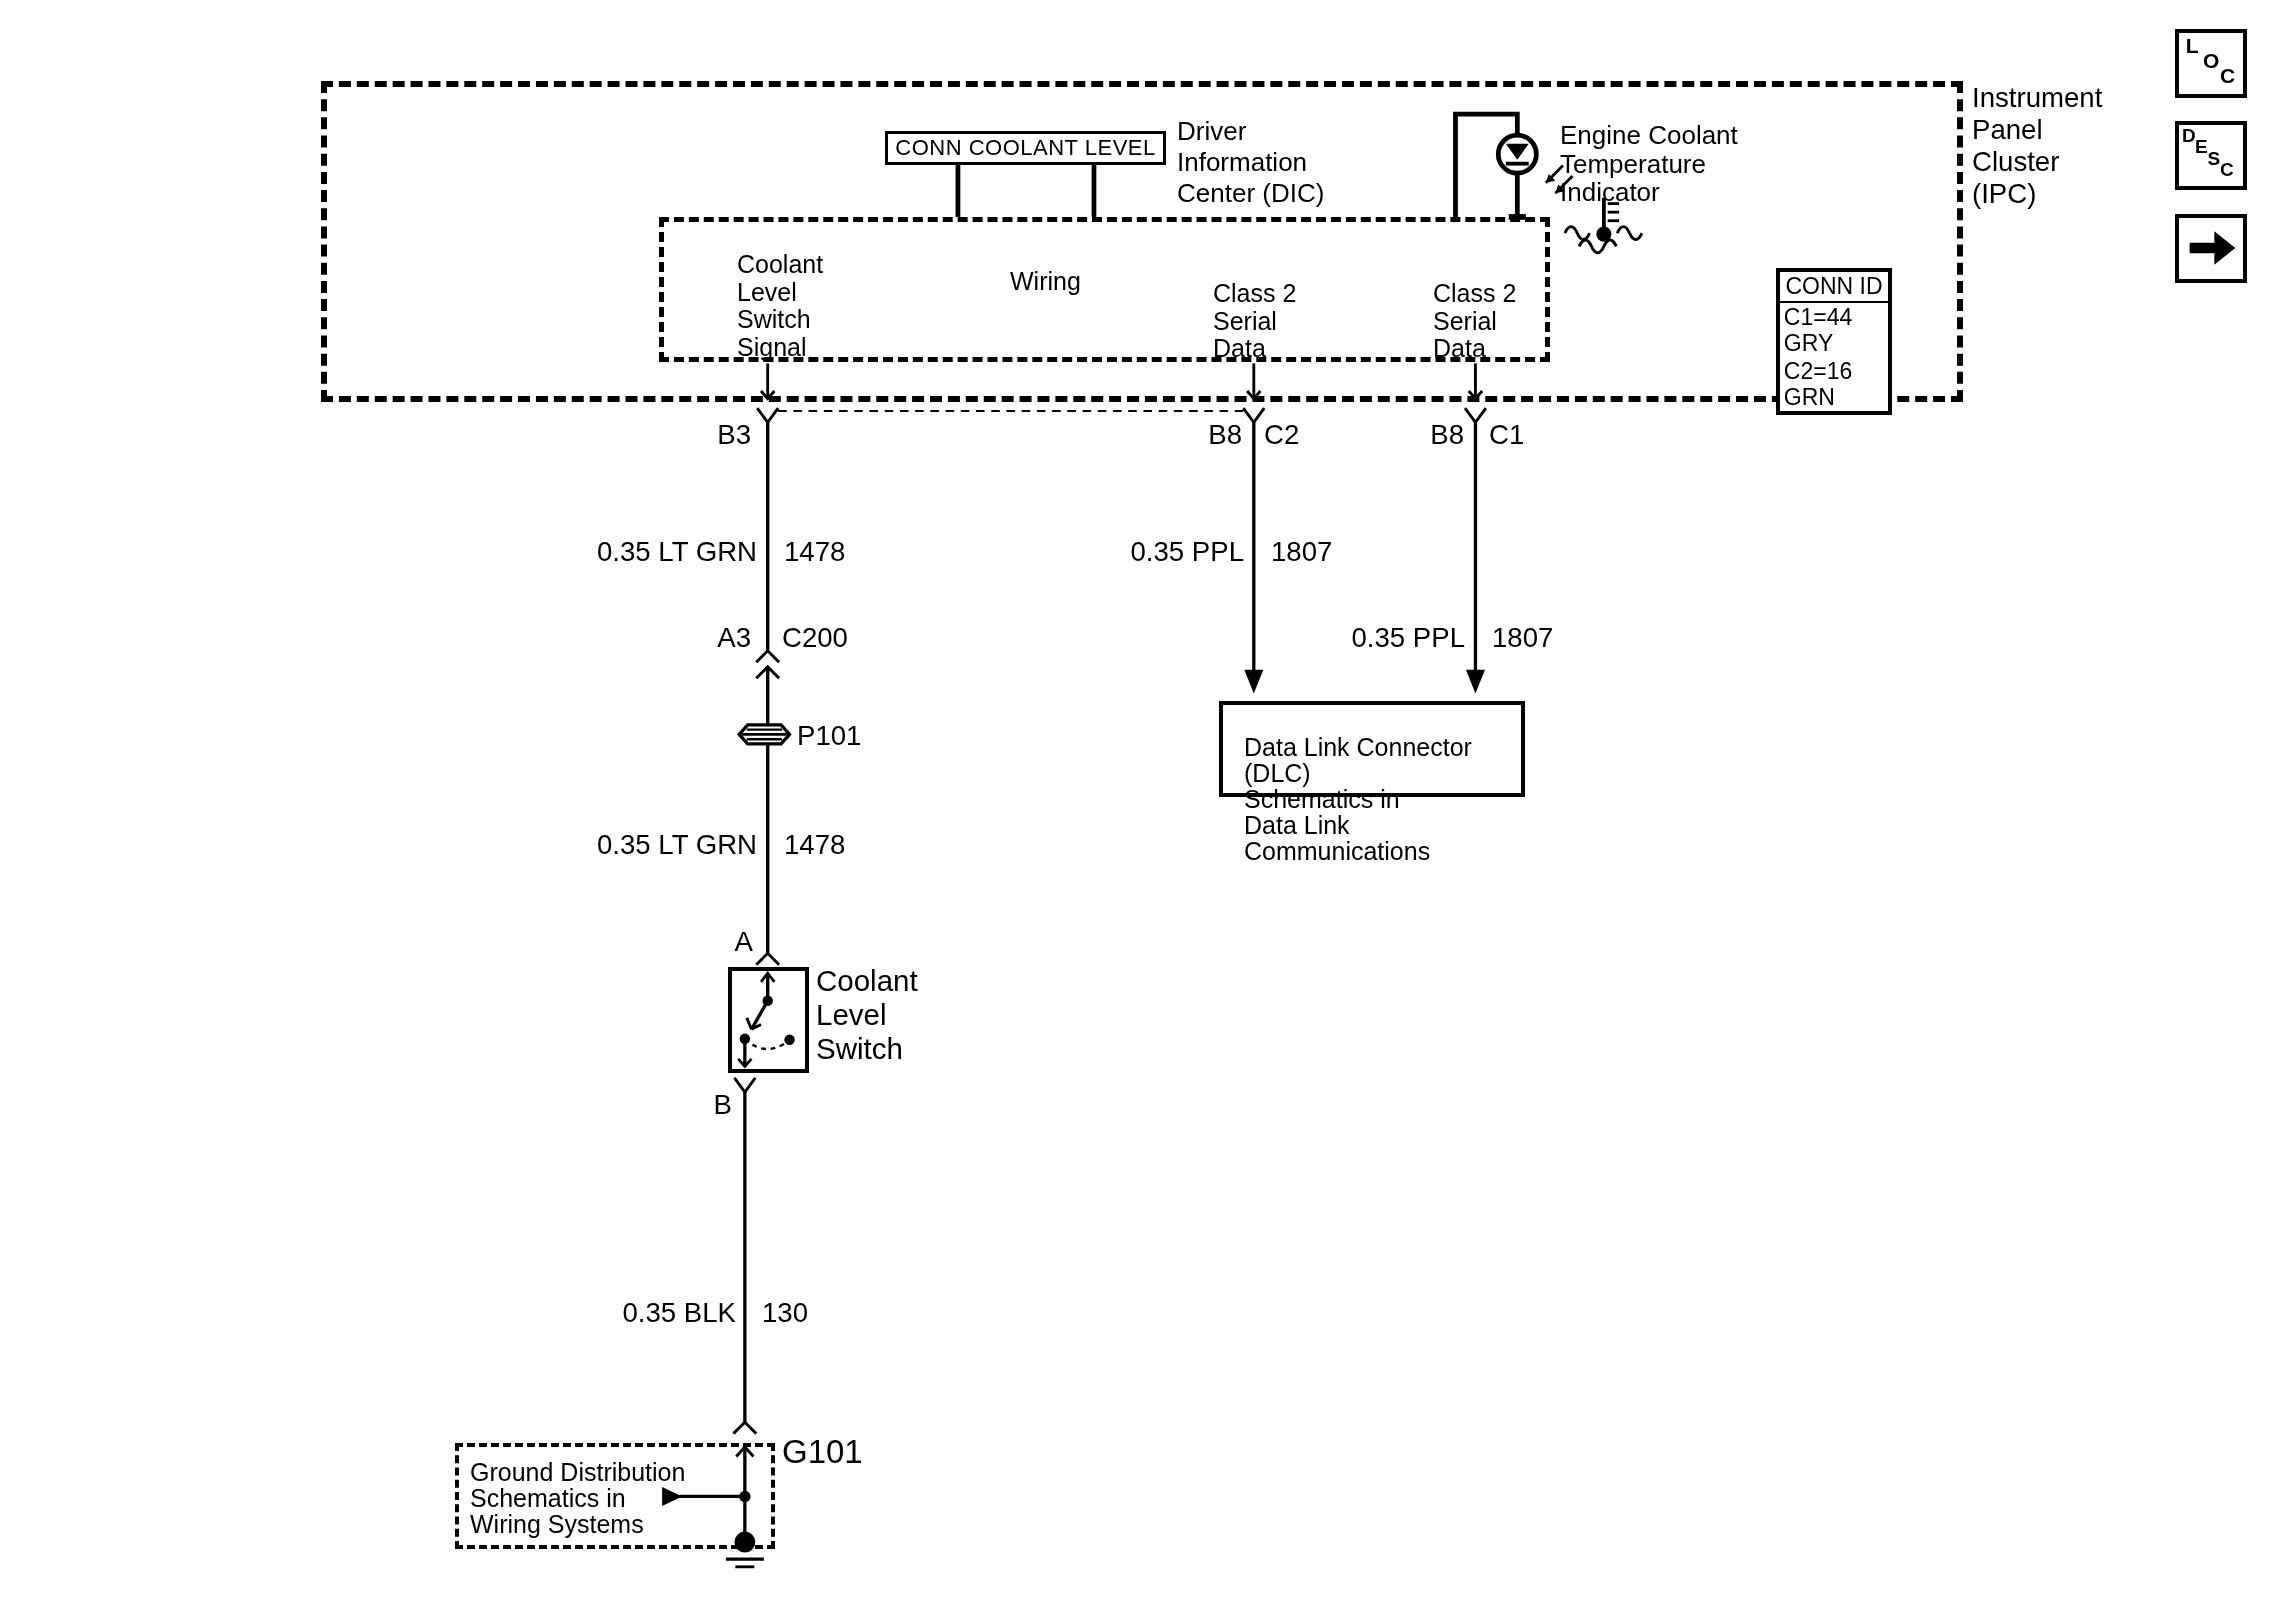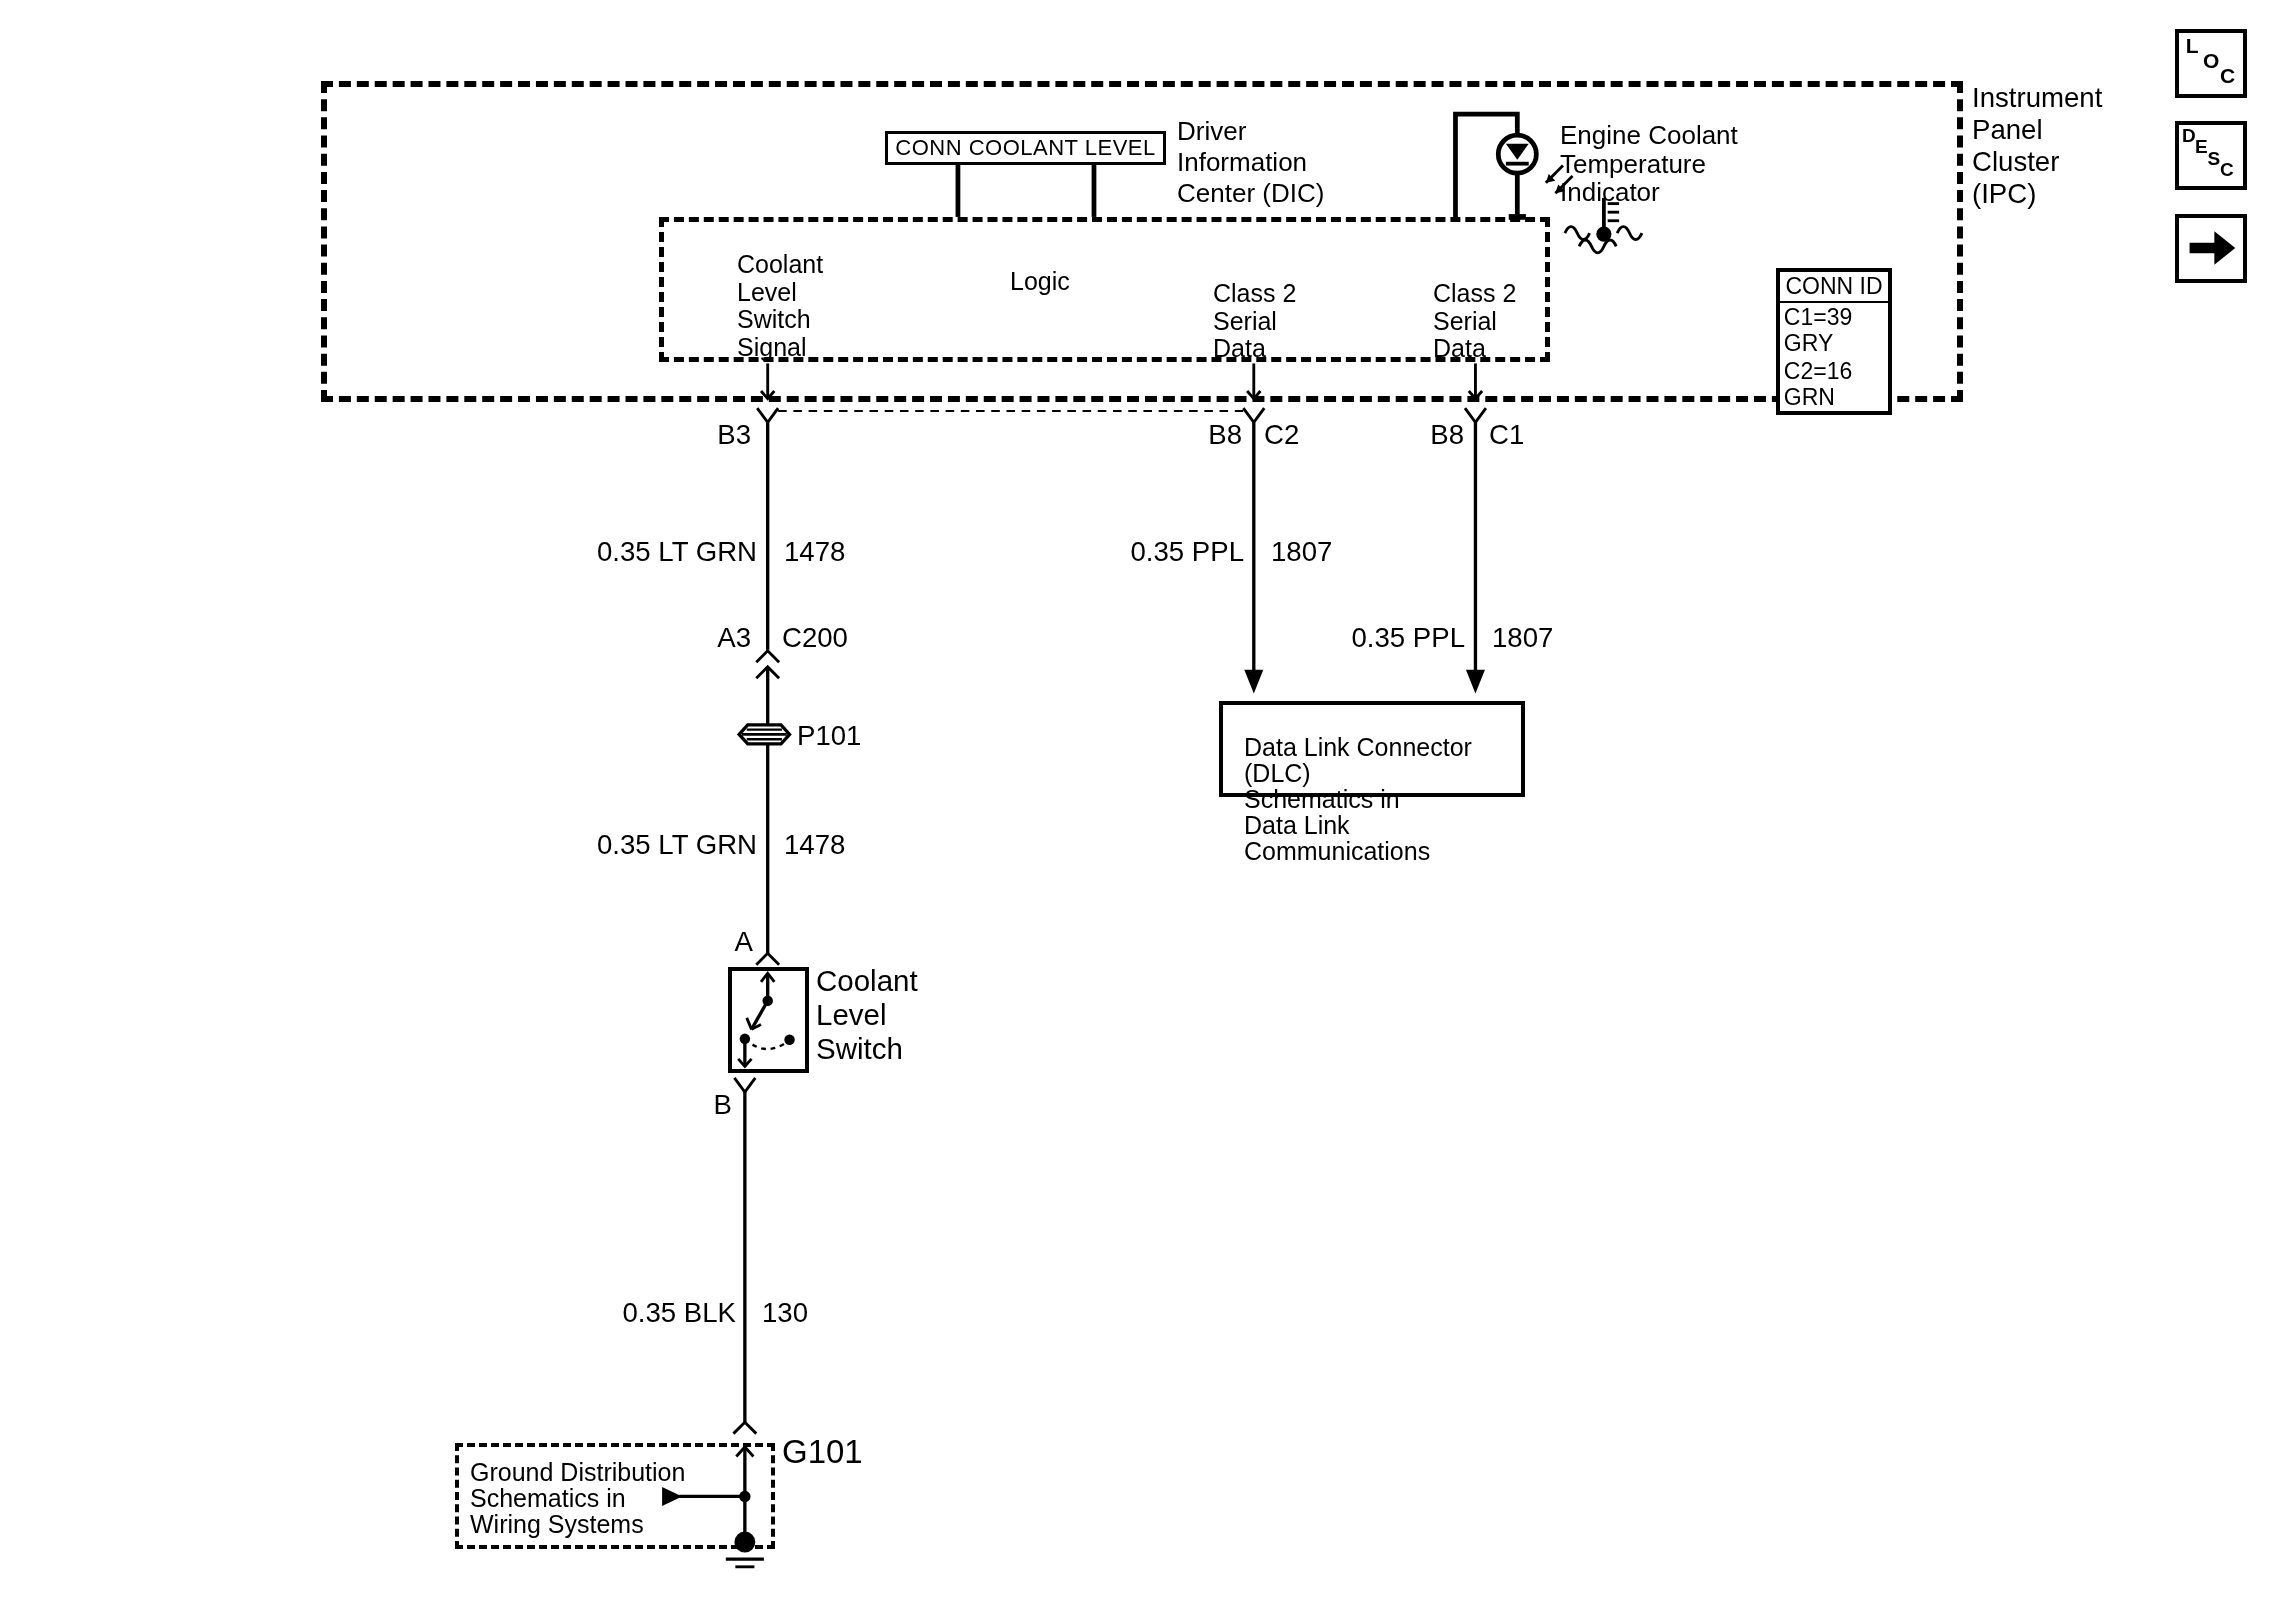--- a/index.html
+++ b/index.html
@@ -152,31 +152,31 @@
 
   <div class="lbl f29" style="left:1972px;top:82px;line-height:32px;">Instrument
 Panel
 Cluster
 (IPC)</div>
 
   <div class="lbl f26" style="left:737px;top:251px;">Coolant
 Level
 Switch
 Signal</div>
-  <div class="lbl f26" style="left:1010px;top:268px;">Logic</div>
+  <div class="lbl f26" style="left:1010px;top:268px;">Wiring</div>
   <div class="lbl f26" style="left:1213px;top:280px;">Class 2
 Serial
 Data</div>
   <div class="lbl f26" style="left:1433px;top:280px;">Class 2
 Serial
 Data</div>
 
   <div class="connid">
     <div class="hd">CONN ID</div>
-    <div class="row">C1=39 GRY</div>
+    <div class="row">C1=44 GRY</div>
     <div class="row">C2=16 GRN</div>
   </div>
 
   <div class="lbl f29 r" style="left:666px;top:419px;width:85px;">B3</div>
   <div class="lbl f29 r" style="left:1160px;top:419px;width:82px;">B8</div>
   <div class="lbl f29" style="left:1264px;top:419px;">C2</div>
   <div class="lbl f29 r" style="left:1382px;top:419px;width:82px;">B8</div>
   <div class="lbl f29" style="left:1489px;top:419px;">C1</div>
 
   <div class="lbl f29 r" style="left:476px;top:536px;width:281px;">0.35 LT GRN</div>

